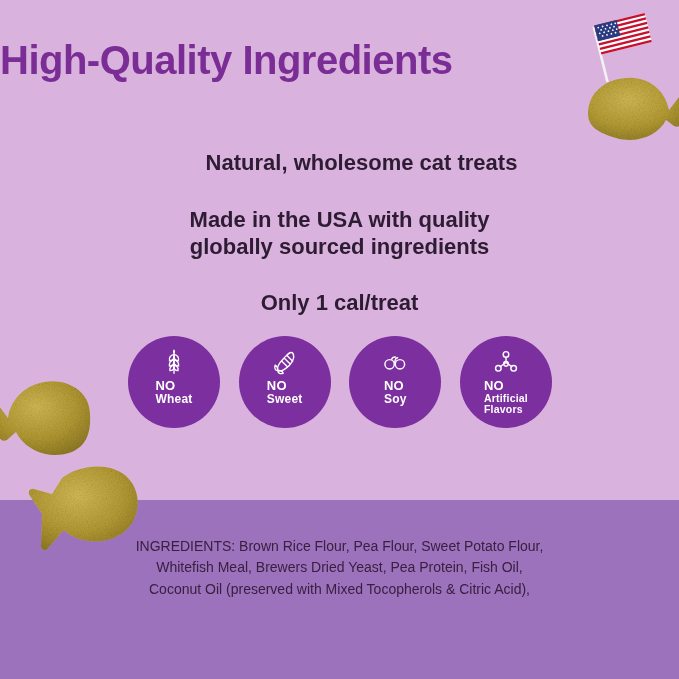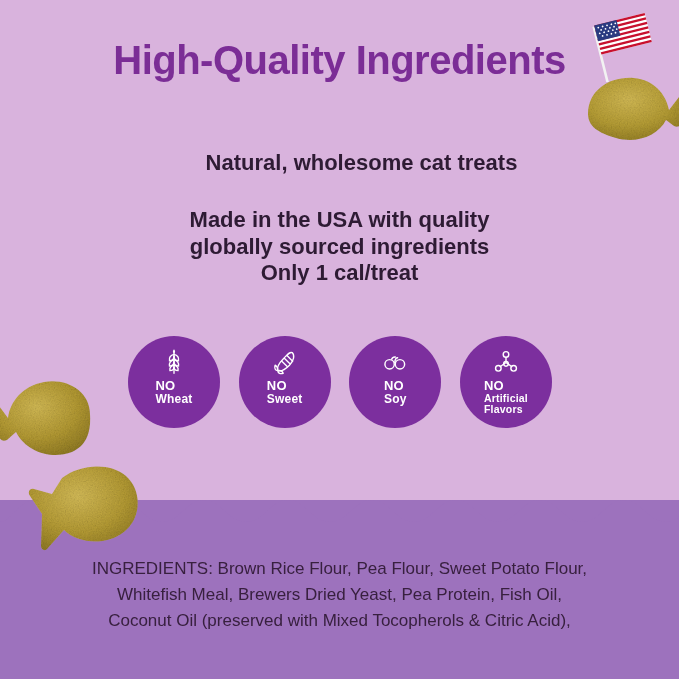--- a/index.html
+++ b/index.html
@@ -37,21 +37,20 @@
     height: 60px;
     display: block;
   }
 
   
   .title {
     position: absolute;
     left: 0;
     top: 38px;
     width: 679px;
-    text-align: center;
     font-size: 40px;
     font-weight: bold;
     letter-spacing: -0.5px;
     color: #7b2d96;
   }
   .subtitle {
     position: absolute;
     left: 0;
     top: 86px;
     width: 679px;
@@ -68,21 +67,21 @@
     width: 679px;
     text-align: center;
     color: #2e1b34;
   }
   .claim {
     font-size: 22px;
     font-weight: bold;
     line-height: 1.22;
   }
   .claim.c1 { margin-bottom: 30px; padding-left: 44px; }
-  .claim.c2 { }
+  .claim.c2 { margin-bottom: 30px; }
 
   
   .badges {
     position: absolute;
     left: 128px;
     top: 336px;
     width: 424px;
     height: 100px;
     display: flex;
     justify-content: space-between;
@@ -114,24 +113,24 @@
     letter-spacing: 0.2px;
   }
   .badge-text .no-line { display: block; font-size: 13px; }
   .badge-text .item-line { display: block; font-size: 12px; }
   .badge.small-text .badge-text .item-line { font-size: 10.5px; }
 
   
   .ingredients {
     position: absolute;
     left: 24px;
-    top: 556px;
+    top: 536px;
     width: 631px;
     text-align: center;
-    font-size: 17px;
+    font-size: 14px;
     line-height: 1.52;
     color: #38203f;
   }
 
   
   .fish {
     position: absolute;
   }
   .flag {
     position: absolute;

